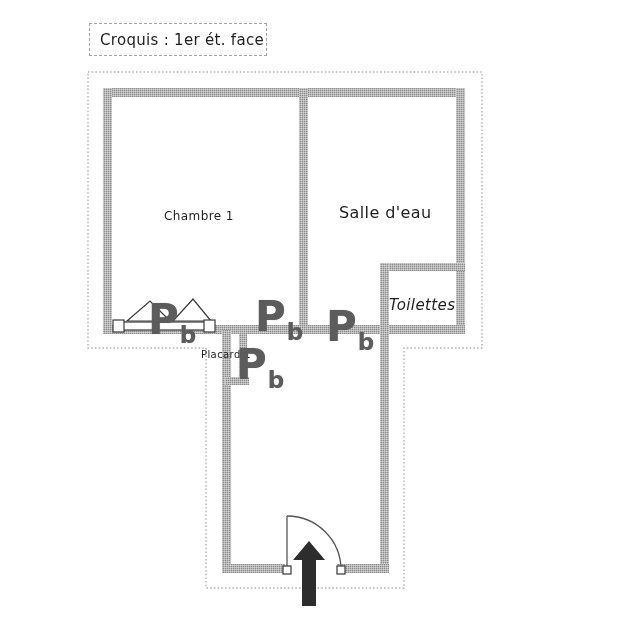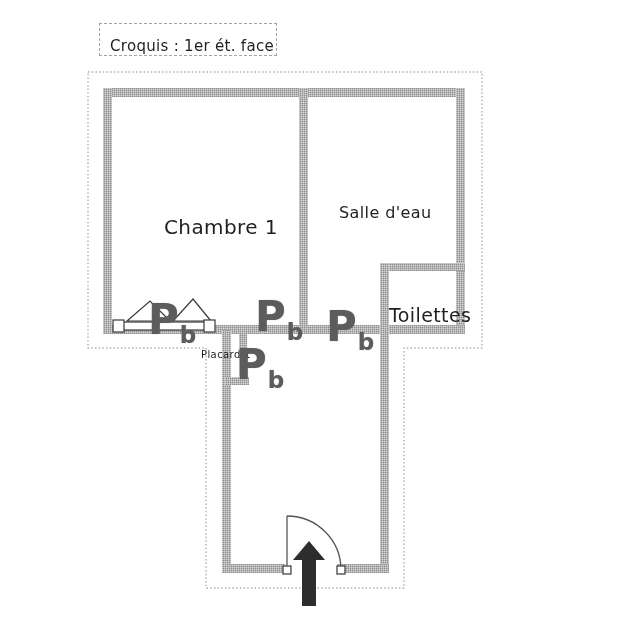--- a/index.html
+++ b/index.html
@@ -3,39 +3,39 @@
 <meta charset="utf-8">
 <style>
   html,body{margin:0;padding:0;background:#ffffff;}
   .page{
     position:relative;width:627px;height:638px;background:#ffffff;
     font-family:"DejaVu Sans","Liberation Sans",sans-serif;color:#1f1f1f;
     overflow:hidden;
   }
   
   .title-box{
-    position:absolute;left:99px;top:23px;width:178px;height:33px;
-    border:1px dashed #a3a3a3;display:flex;align-items:flex-end;
+    position:absolute;left:89px;top:23px;width:178px;height:33px;
+    border:1px dashed #a3a3a3;display:flex;align-items:center;
     box-sizing:border-box;padding-left:10px;
   }
   .title-box span{font-size:15px;letter-spacing:.3px;white-space:nowrap;}
   
   .wall{
     position:absolute;z-index:1;
     background:
       repeating-linear-gradient(90deg, rgba(255,255,255,.38) 0 1px, rgba(0,0,0,0) 1px 2px),
       repeating-linear-gradient(0deg, rgba(110,110,110,.45) 0 1px, rgba(205,205,205,.45) 1px 2px),
       #a6a6a6;
   }
   .lines{position:absolute;left:0;top:0;z-index:2;}
   
   .room-label{position:absolute;z-index:3;white-space:nowrap;letter-spacing:.4px;}
-  .lbl-chambre{left:164px;top:215px;font-size:20px;}
+  .lbl-chambre{left:164px;top:209px;font-size:12px;}
   .lbl-salledeau{left:339px;top:203px;font-size:16px;}
-  .lbl-toilettes{left:389px;top:304px;font-size:19px;}
+  .lbl-toilettes{left:389px;top:296px;font-size:15px;font-style:italic;}
   .lbl-placard{left:201px;top:349px;font-size:10px;}
   .lbl-sejour{left:248px;top:441px;font-size:17px;}
   
   .pb{position:absolute;z-index:3;display:flex;align-items:flex-end;color:#5c5c5c;
       text-shadow:0 0 1px rgba(92,92,92,.55);}
   .pb-p{font-size:42px;font-weight:bold;line-height:1;}
   .pb-b{font-size:23px;font-weight:bold;line-height:1;position:relative;top:6px;margin-left:1px;}
   .pb1{left:148px;top:299px;}
   .pb2{left:255px;top:296px;}
   .pb3{left:326px;top:306px;}

